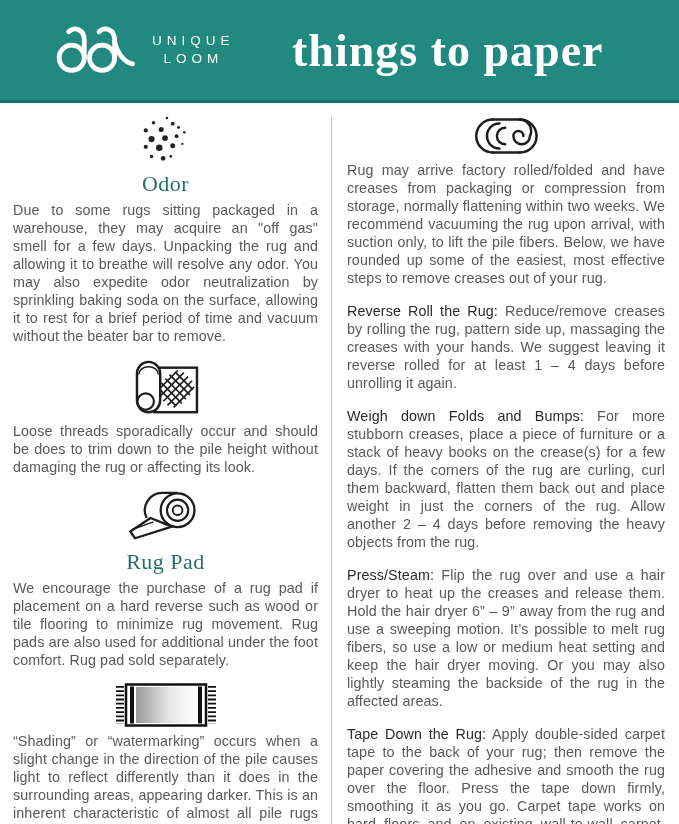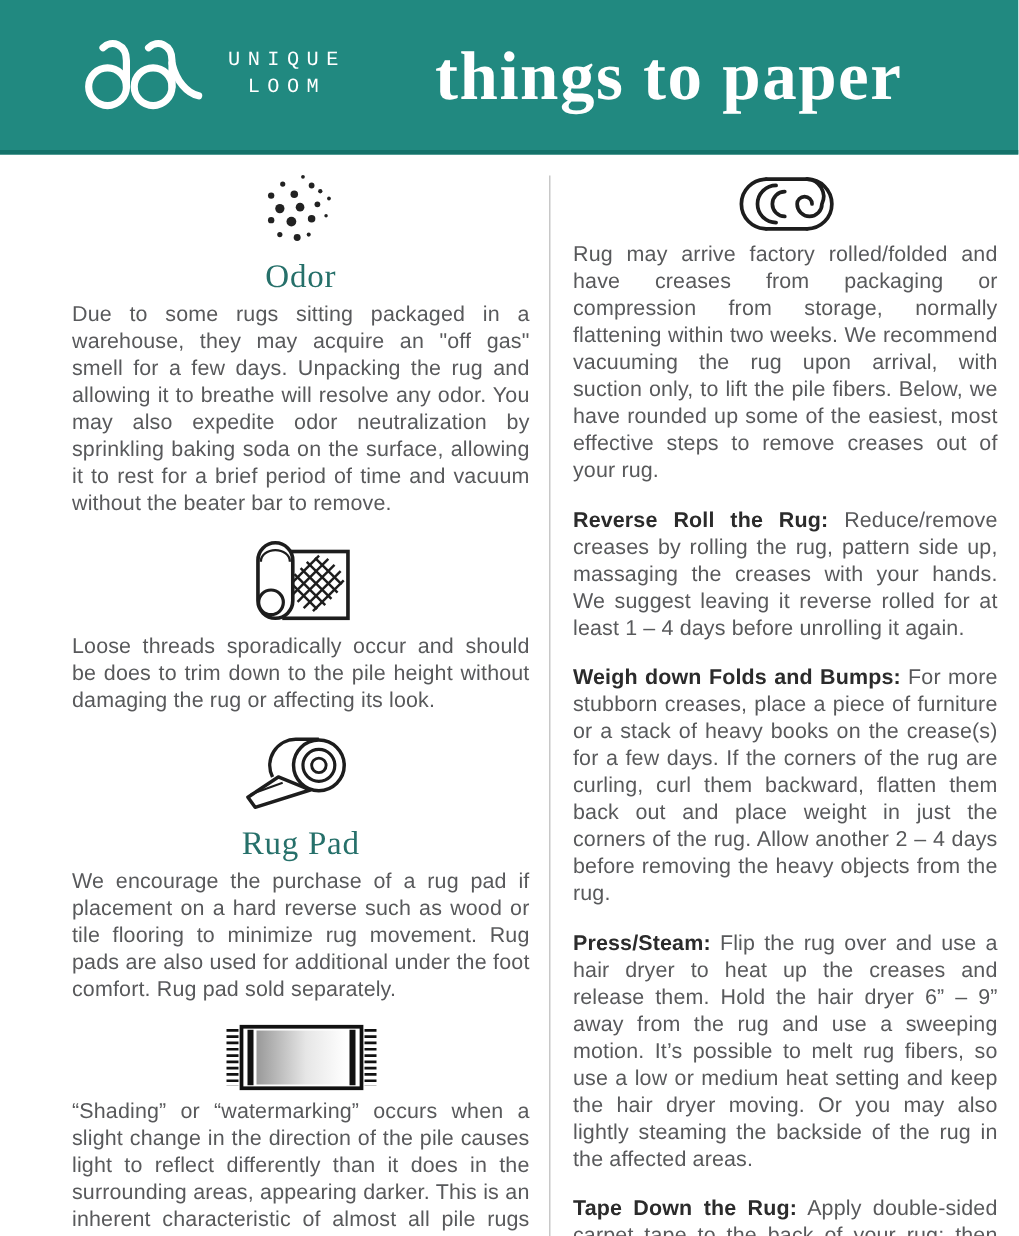--- a/index.html
+++ b/index.html
@@ -6,46 +6,46 @@
   html, body { width: 679px; height: 824px; background: #fff; overflow: hidden; }
   body { font-family: "Liberation Sans", sans-serif; }
 
   
   .header {
     height: 103px; background: #218980; border-bottom: 3px solid #14726a;
     display: flex; align-items: center; padding-left: 50px;
   }
   .logo { display: flex; align-items: center; }
   .brand { color: #fff; margin-left: 10px; text-align: center; }
-  .brand .ln { display: block; font-size: 13.5px; letter-spacing: 5px; line-height: 1.35; font-weight: 400; font-family: Liberation Mono, monospace; }
+  .brand .ln { display: block; font-size: 13.5px; letter-spacing: 5px; line-height: 1.35; font-weight: 400; }
   .page-title {
     flex: 1; text-align: center; color: #fff; font-family: "Liberation Serif", serif;
     font-size: 46px; font-weight: 600; letter-spacing: 1px; padding-right: 18px;
     font-variant: normal;
   }
 
   
   .main { display: flex; height: 721px; }
   .col { padding-top: 12px; }
-  .col.left  { width: 331px; padding-left: 13px; padding-right: 13px; margin-left: 35px; }
+  .col.left  { width: 331px; padding-left: 13px; padding-right: 13px; }
   .divider { width: 1px; background: #c8c8c8; margin-top: 14px; }
   .col.right { flex: 1; padding-left: 15px; padding-right: 14px; }
 
   .sec { text-align: center; margin-bottom: 13px; }
   .icon-wrap { display: flex; justify-content: center; align-items: flex-end; margin-bottom: 4px; }
   h2.sec-title {
     font-family: "Liberation Serif", serif; font-weight: 400; color: #26706a;
     font-size: 22px; letter-spacing: 0.5px; margin: 2px 0 4px 0;
   }
   p.sec-body {
     text-align: justify; color: #58595b; font-size: 14.3px; line-height: 1.26;
     letter-spacing: 0.1px;
   }
   p.tip { text-align: justify; color: #58595b; font-size: 14.3px; line-height: 1.26; margin-top: 15px; letter-spacing: 0.1px; }
-  p.tip strong { color: #2b2b2b; font-weight: bold; }
+  p.tip strong { color: #2b2b2b; font-weight: normal; }
 
   svg { display: block; }
 </style>
 </head>
 <body>
 
 <div class="header">
   <div class="logo">
     <svg viewBox="0 0 106 64" width="92" height="56">
       <g fill="none" stroke="#ffffff" stroke-width="5.5" stroke-linecap="round">

